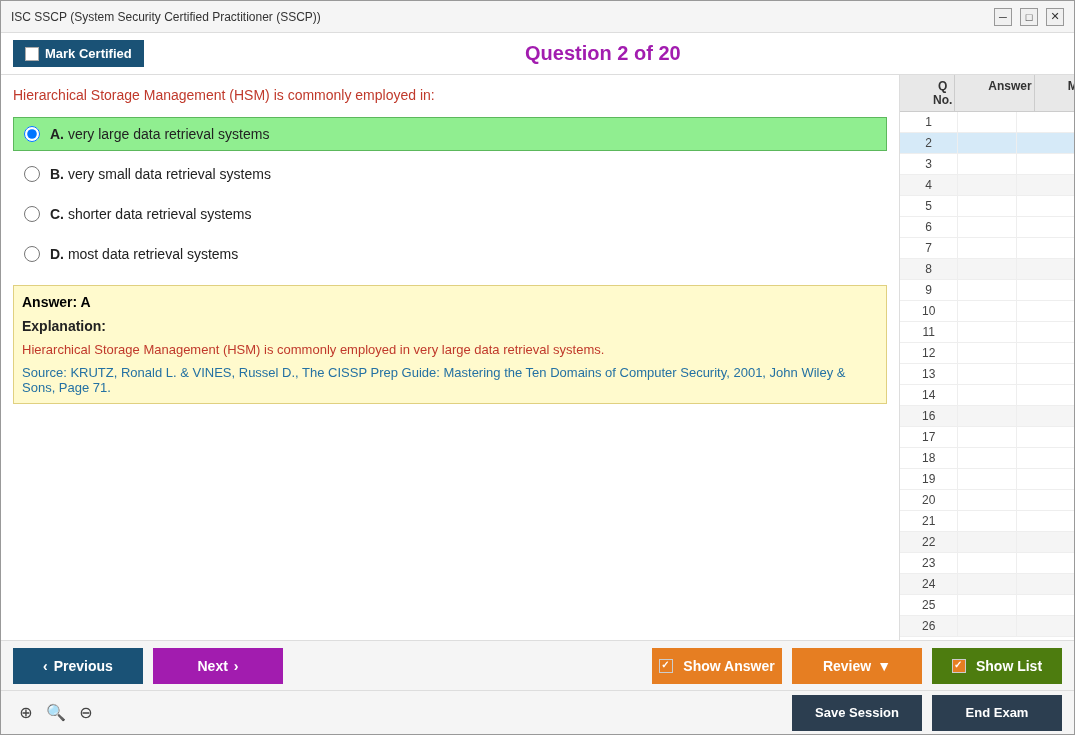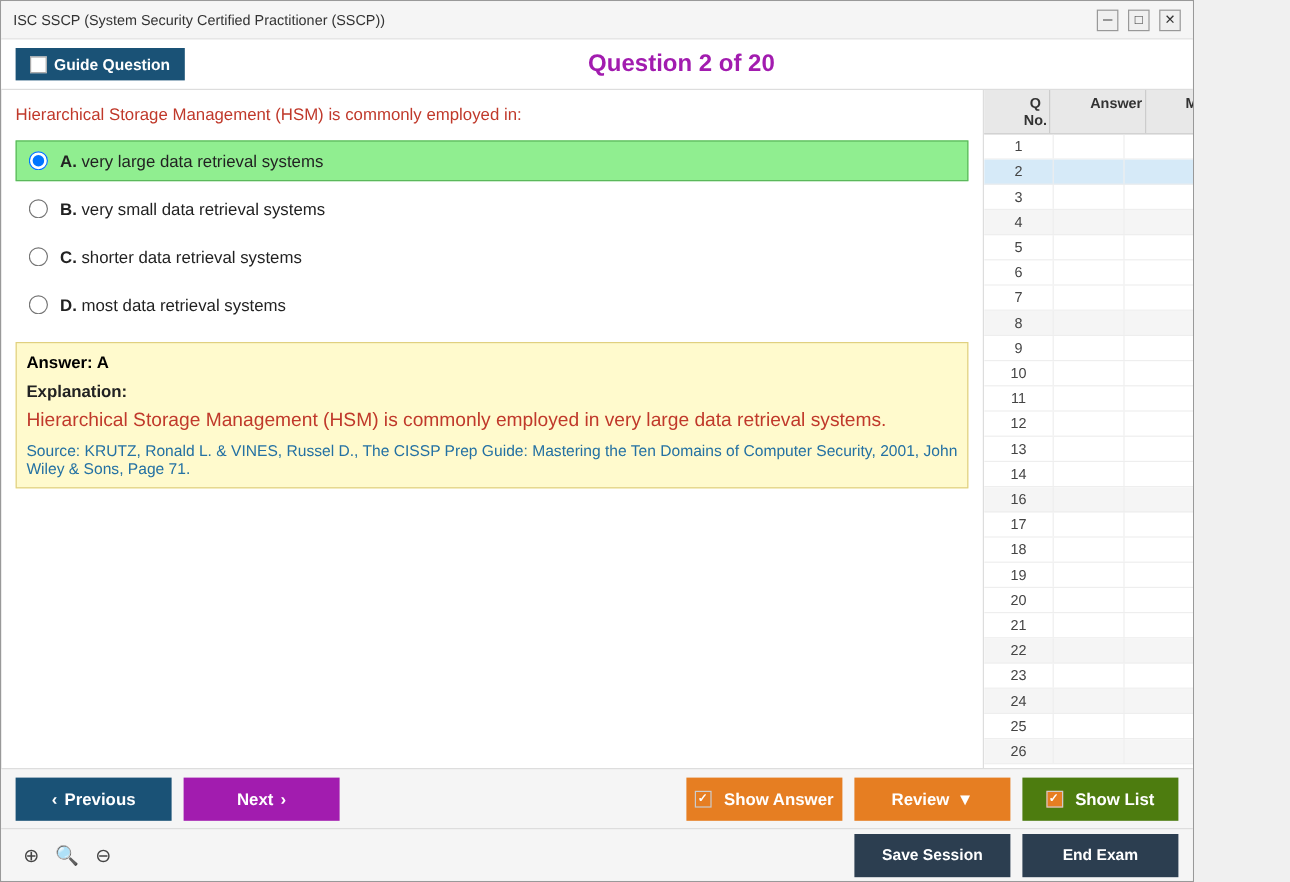--- a/index.html
+++ b/index.html
@@ -1,18 +1,18 @@
 <!DOCTYPE html>
 <html><head>
   <meta charset="utf-8">
   <style>
     * { box-sizing: border-box; margin: 0; padding: 0; }
     body { font-family: Arial, sans-serif; font-size: 13px; background: #f0f0f0; width: 1075px; height: 735px; overflow: hidden; }
     
-    .window { width: 995px; height: 735px; background: #fff; border: 1px solid #999; display: flex; flex-direction: column; }
+    .window { width: 1075px; height: 735px; background: #fff; border: 1px solid #999; display: flex; flex-direction: column; }
     
     .titlebar { height: 32px; background: #f5f5f5; border-bottom: 1px solid #ddd; display: flex; align-items: center; justify-content: space-between; padding: 0 10px; flex-shrink: 0; }
     .titlebar-title { font-size: 12px; color: #333; }
     .titlebar-controls { display: flex; gap: 8px; align-items: center; }
     .titlebar-btn { width: 18px; height: 18px; border: 1px solid #999; background: #f0f0f0; cursor: pointer; display: flex; align-items: center; justify-content: center; font-size: 11px; color: #333; }
     
     .toolbar { height: 42px; background: #fff; border-bottom: 1px solid #ddd; display: flex; align-items: center; padding: 0 12px; flex-shrink: 0; }
     .mark-question-btn { background: #1a5276; color: #fff; border: none; padding: 6px 12px; cursor: pointer; font-size: 13px; font-weight: bold; display: flex; align-items: center; gap: 6px; }
     .mark-question-btn .chk { width: 14px; height: 14px; background: #fff; border: 1px solid #aaa; display: inline-block; }
     .question-header { flex: 1; text-align: center; font-size: 20px; font-weight: bold; color: #a21caf; }
@@ -25,21 +25,21 @@
     
     .option { display: flex; align-items: center; padding: 8px 10px; margin-bottom: 6px; cursor: pointer; border: 1px solid transparent; }
     .option.selected { background: #90ee90; border-color: #5cb85c; }
     .option:not(.selected) { background: #fff; }
     .option input[type="radio"] { margin-right: 10px; width: 16px; height: 16px; }
     .option-text { font-size: 14px; color: #222; }
     
     .answer-box { background: #fffacd; border: 1px solid #e0d080; padding: 8px; margin-top: 14px; }
     .answer-label { font-weight: bold; font-size: 14px; margin-bottom: 8px; }
     .explanation-label { font-weight: bold; font-size: 14px; color: #222; margin-bottom: 8px; }
-    .explanation-text { color: #c0392b; font-size: 16px; margin-bottom: 8px; }
+    .explanation-text { color: #c0392b; font-size: 13px; margin-bottom: 8px; }
     .source-text { color: #2471a3; font-size: 13px; }
     
     .sidebar { width: 175px; border-left: 1px solid #ddd; background: #fff; overflow-y: auto; flex-shrink: 0; }
     .sidebar-header { display: flex; background: #e8e8e8; border-bottom: 1px solid #ccc; }
     .sidebar-col { flex: 1; text-align: center; font-size: 12px; font-weight: bold; padding: 4px 2px; border-right: 1px solid #ccc; color: #333; margin-left: 31px; }
     .sidebar-col:last-child { border-right: none; }
     
     .sidebar-rows { overflow-y: auto; }
     .sidebar-row { display: flex; border-bottom: 1px solid #eee; }
     .sidebar-cell { flex: 1; text-align: center; font-size: 12px; padding: 3px 2px; color: #444; border-right: 1px solid #eee; }
@@ -79,21 +79,21 @@
     <div class="titlebar-controls">
       <div class="titlebar-btn">─</div>
       <div class="titlebar-btn">□</div>
       <div class="titlebar-btn">✕</div>
     </div>
   </div>
 
   <div class="toolbar">
     <button class="mark-question-btn">
       <span class="chk"></span>
-      <span>Guide Question</span>
+      <span>Mark Certified</span>
     </button>
     <div class="question-header">Question 2 of 20</div>
   </div>
 
   <div class="main-content">
 
     <div class="question-area">
       <div class="question-text">Hierarchical Storage Management (HSM) is commonly employed in:</div>
 
       <div class="option selected">

